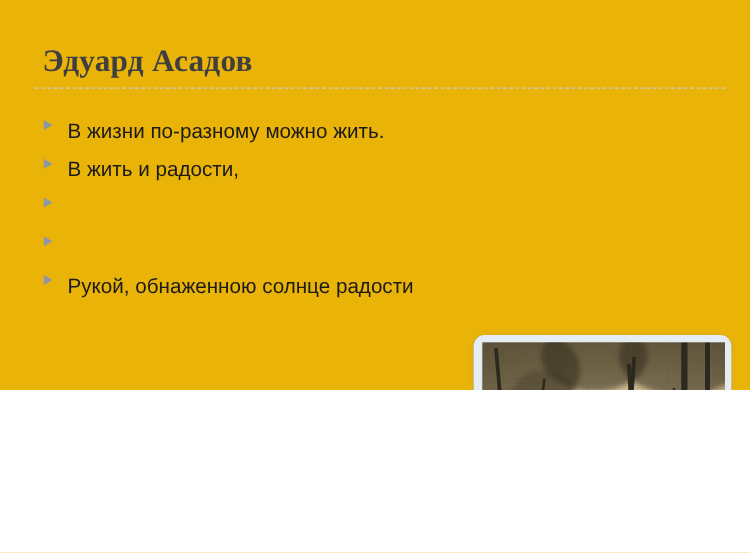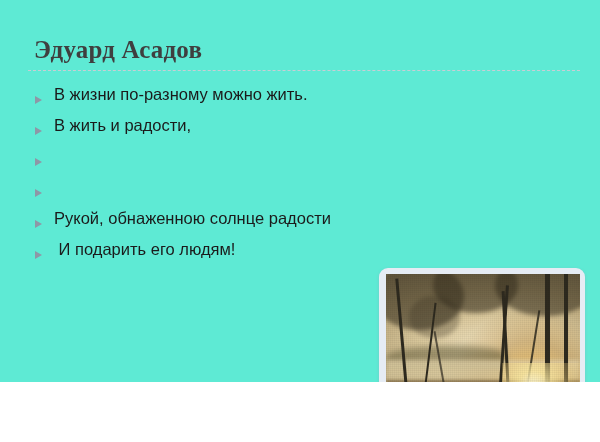--- a/index.html
+++ b/index.html
@@ -3,22 +3,22 @@
 <meta charset="utf-8">
 <style>
   html, body {
     margin: 0;
     padding: 0;
     background: #ffffff;
   }
   #slide {
     position: relative;
     width: 600px;
-    height: 382px;
-    background: #5eead4;
+    height: 312px;
+    background: #eab308;
     overflow: hidden;
     font-family: "Liberation Sans", sans-serif;
   }
 
   
   #title {
     position: absolute;
     left: 34px;
     top: 36px;
     font-family: "Liberation Serif", serif;
@@ -46,21 +46,21 @@
     width: 420px;
     margin: 0;
     padding: 0;
     list-style: none;
   }
   .bullet-row {
     position: relative;
     height: 31px;
     padding-left: 22px;
     display: flex;
-    align-items: flex-start;
+    align-items: flex-end;
   }
   .bullet-marker {
     position: absolute;
     left: 3px;
     top: 50%;
     margin-top: -4px;
     width: 0;
     height: 0;
     border-left: 7px solid #8e97a6;
     border-top: 4.5px solid transparent;
@@ -199,24 +199,20 @@
     <li class="bullet-row">
       <span class="bullet-marker"></span>
     </li>
     <li class="bullet-row">
       <span class="bullet-marker"></span>
     </li>
     <li class="bullet-row">
       <span class="bullet-marker"></span>
       <span class="bullet-text">Рукой, обнаженною солнце радости</span>
     </li>
-    <li class="bullet-row">
-      <span class="bullet-marker"></span>
-      <span class="bullet-text"> И подарить его людям!</span>
-    </li>
   </ul>
 
   <div id="photo-frame">
     <div id="photo">
       <div class="ph-sky"></div>
       <div class="ph-hill"></div>
       <div class="ph-water"></div>
       <div class="ph-ground"></div>
 
       <div class="canopy" style="left:-6%;top:-8%;width:46%;height:48%;"></div>

